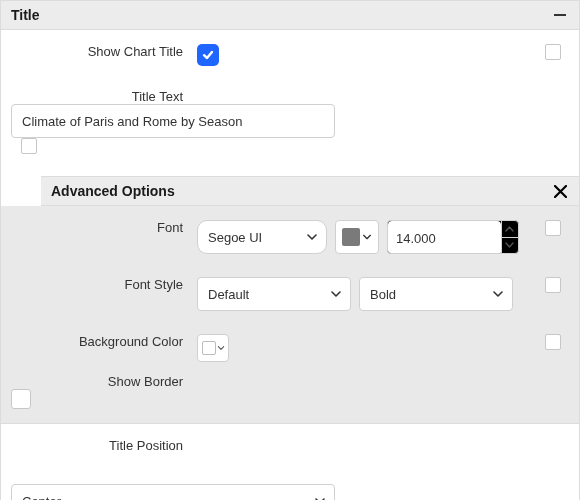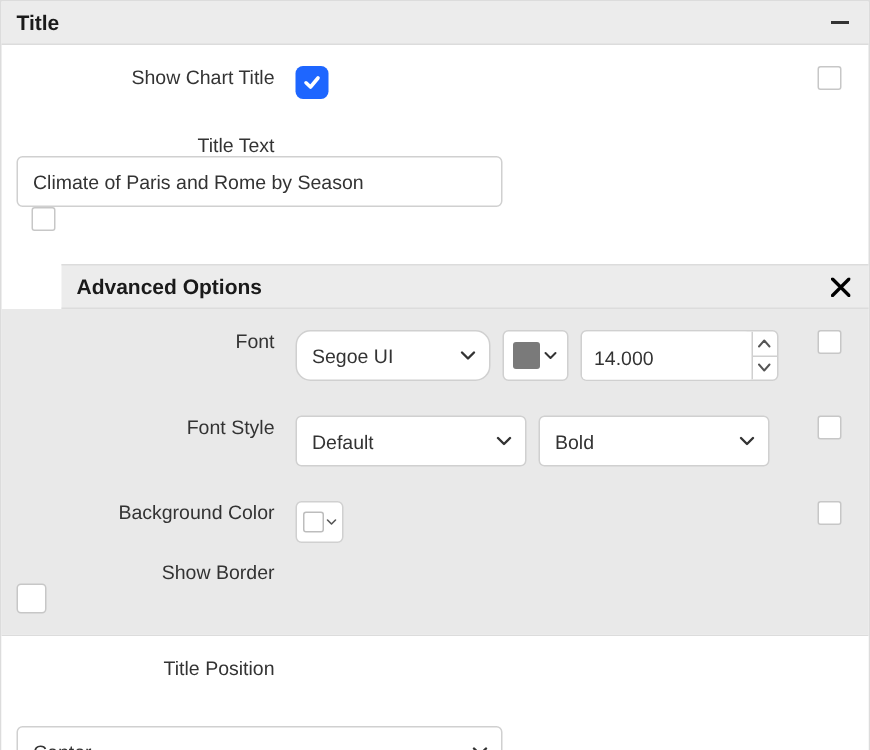--- a/index.html
+++ b/index.html
@@ -144,21 +144,21 @@
     height: 14px;
     border: 1px solid #bdbdbd;
     background: #fff;
     border-radius: 2px;
   }
   .spinner {
     display: flex;
     border: 1px solid #d0d0d0;
     border-radius: 4px;
     height: 34px;
-    background: #ffffff;
+    background: #000000;
     overflow: hidden;
     width: 132px;
   }
   .spinner input {
     border: none;
     width: 100%;
     padding: 0 8px;
     font-size: 13px;
     font-family: inherit;
     outline: none;

